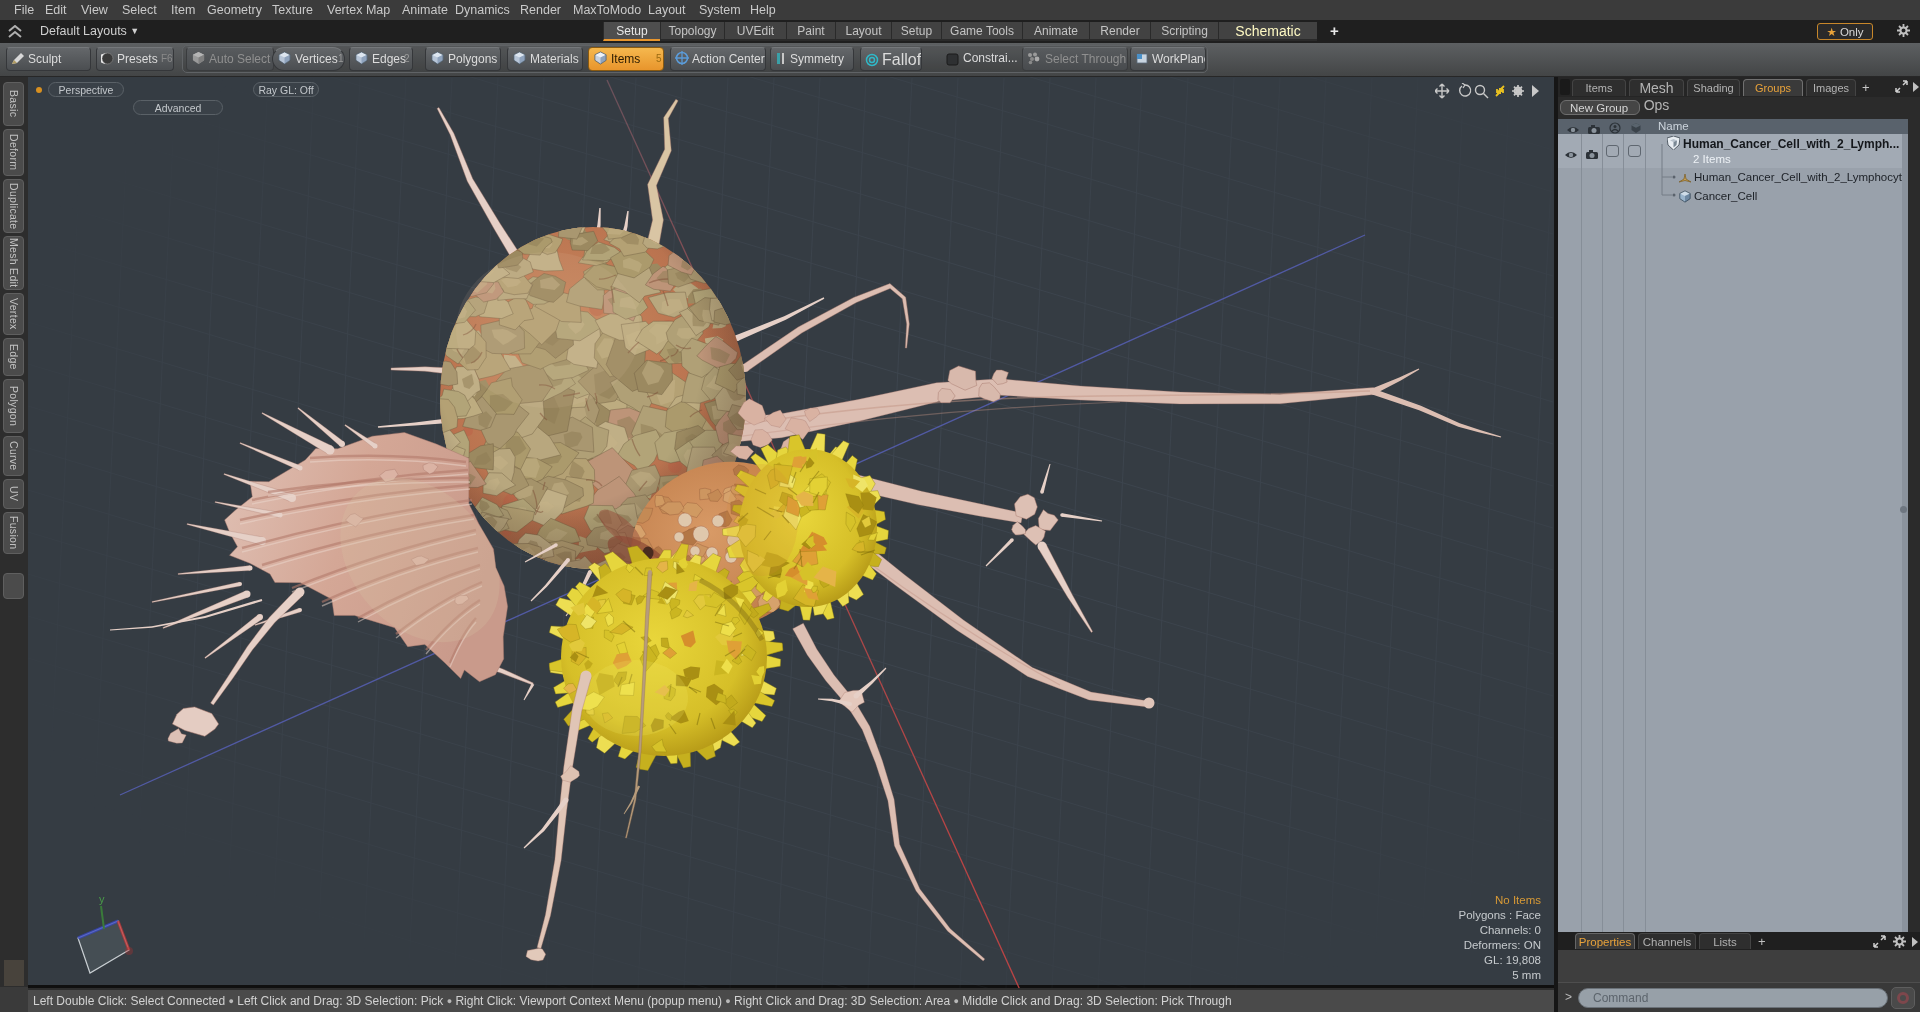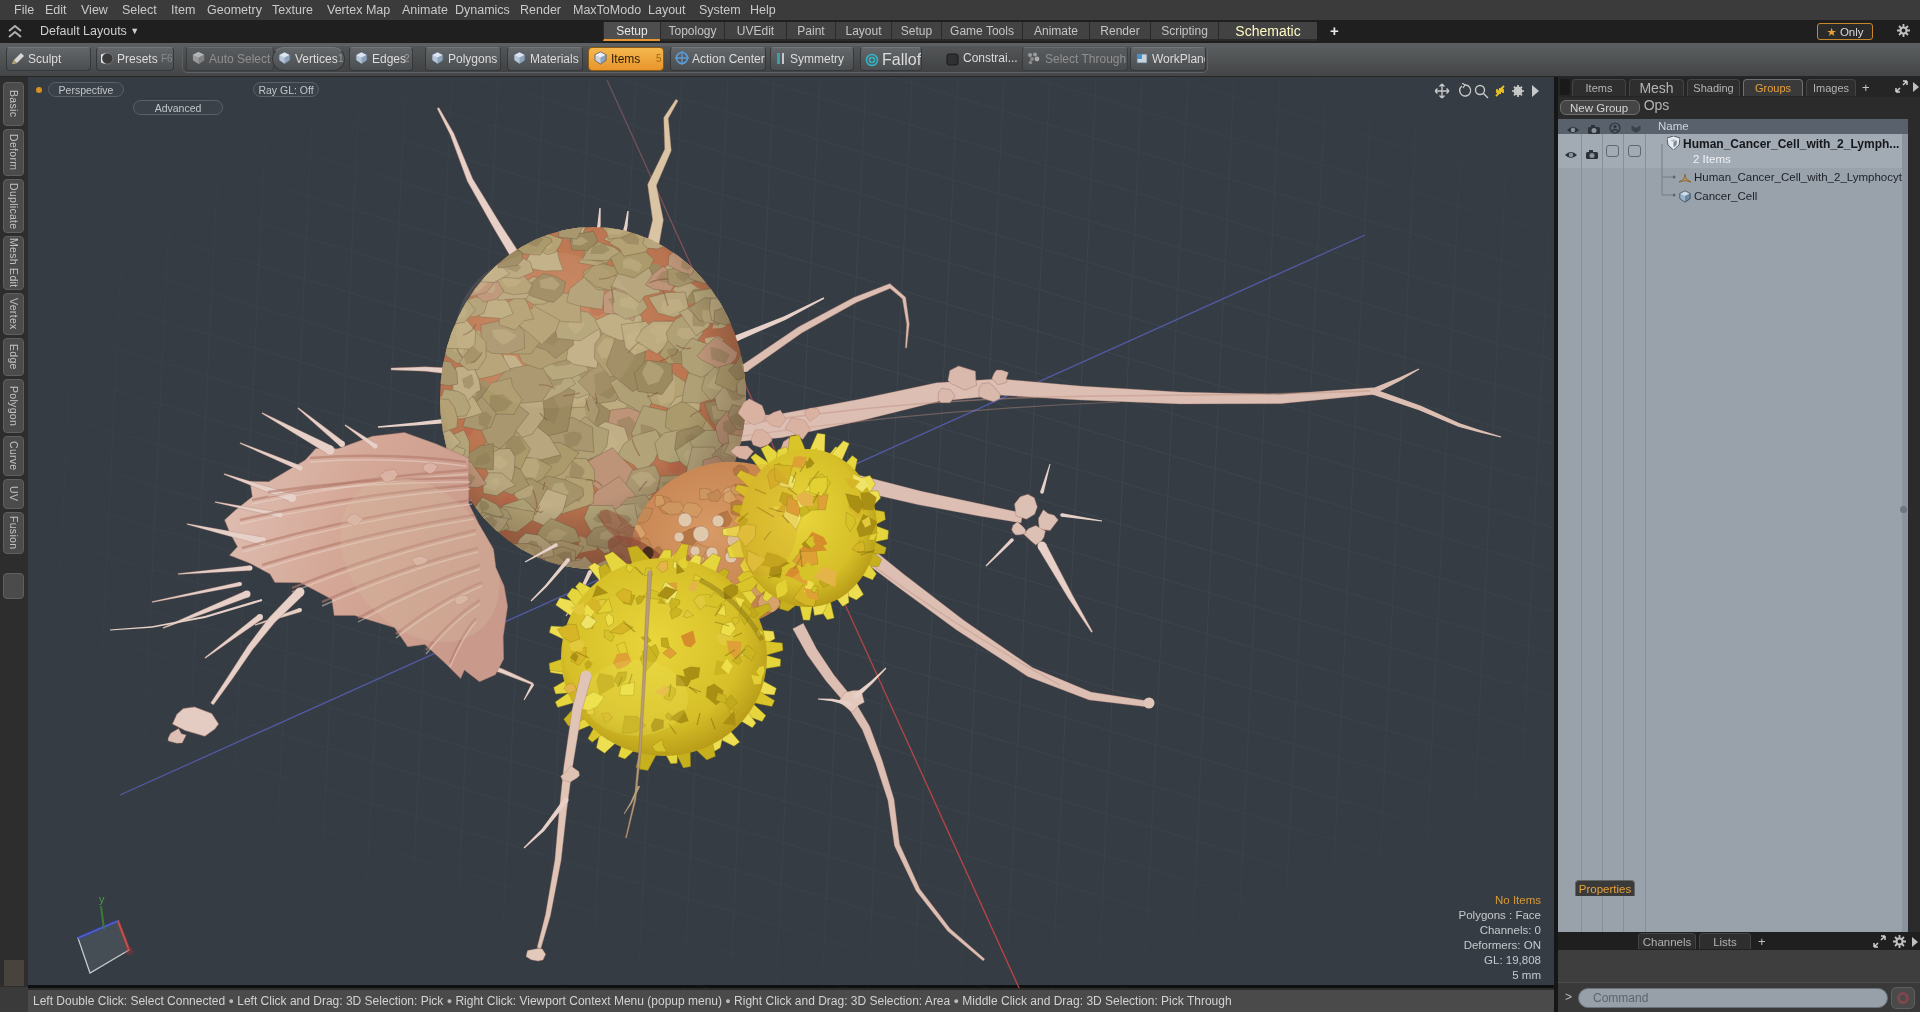--- a/index.html
+++ b/index.html
@@ -1260,21 +1260,21 @@
         <path d="M8 1 L14 4 L14 10 L8 14 L2 10 L2 4 Z" fill="#9ab4cc"></path>
         <path d="M8 1 L14 4 L8 7 L2 4 Z" fill="#cfdce8"></path>
         <path d="M8 7 L14 4 L14 10 L8 14 Z" fill="#6e88a2"></path>
         <path d="M8 1 L14 4 L14 10 L8 14 L2 10 L2 4 Z" fill="none" stroke="#2a3a48" stroke-width="0.8"></path>
       </svg></span>
 <span style="position:absolute;left:136px;top:56px;color:#1c2026;font-size:11.5px">Cancer_Cell</span>
 <div style="position:absolute;right:0;top:0;width:6px;height:798px;background:#8b939d"></div>
 <div style="position:absolute;right:1px;top:372px;width:7px;height:7px;border-radius:4px;background:#6e7680"></div>
 </div>
 <div class="abs" style="left:1558px;top:932px;width:362px;height:18px;background:#1f1f1f"></div>
-<div style="position:absolute;left:1575px;top:880px;width:60px;height:16px;background:#3a3a3a;border:1px solid #666;border-bottom:none;color:#e8a23a;border-radius:4px 4px 0 0;font-size:11.5px;text-align:center;line-height:16px">Properties</div>
+<div style="position:absolute;left:1575px;top:933px;width:60px;height:16px;background:#3a3a3a;border:1px solid #666;border-bottom:none;color:#e8a23a;border-radius:4px 4px 0 0;font-size:11.5px;text-align:center;line-height:16px">Properties</div>
 <div style="position:absolute;left:1638px;top:933px;width:58px;height:16px;background:#2e2e2e;border:1px solid #444;border-bottom:none;color:#b0b0b0;border-radius:4px 4px 0 0;font-size:11.5px;text-align:center;line-height:16px">Channels</div>
 <div style="position:absolute;left:1699px;top:933px;width:52px;height:16px;background:#2e2e2e;border:1px solid #444;border-bottom:none;color:#b0b0b0;border-radius:4px 4px 0 0;font-size:11.5px;text-align:center;line-height:16px">Lists</div>
 <div style="position:absolute;left:1758px;top:934px;color:#c0c0c0;font-size:13px">+</div>
 <svg class="abs" style="left:1872px;top:935px" width="46" height="14" viewBox="0 0 46 14">
     <path d="M2 12 L6 8 M9 5 L13 1 M13 1 L9 1 M13 1 L13 5 M2 12 L6 12 M2 12 L2 8" stroke="#d0d0d0" stroke-width="1.5" fill="none"></path>
     <g transform="translate(21,0)">
       <circle cx="6.5" cy="6.5" r="3" fill="none" stroke="#c0c0c0" stroke-width="2"></circle>
       <g stroke="#c0c0c0" stroke-width="1.8">
         <path d="M6.5 0 L6.5 3 M6.5 10 L6.5 13 M0 6.5 L3 6.5 M10 6.5 L13 6.5 M2 2 L4 4 M9 9 L11 11 M11 2 L9 4 M4 9 L2 11"></path>
       </g>

